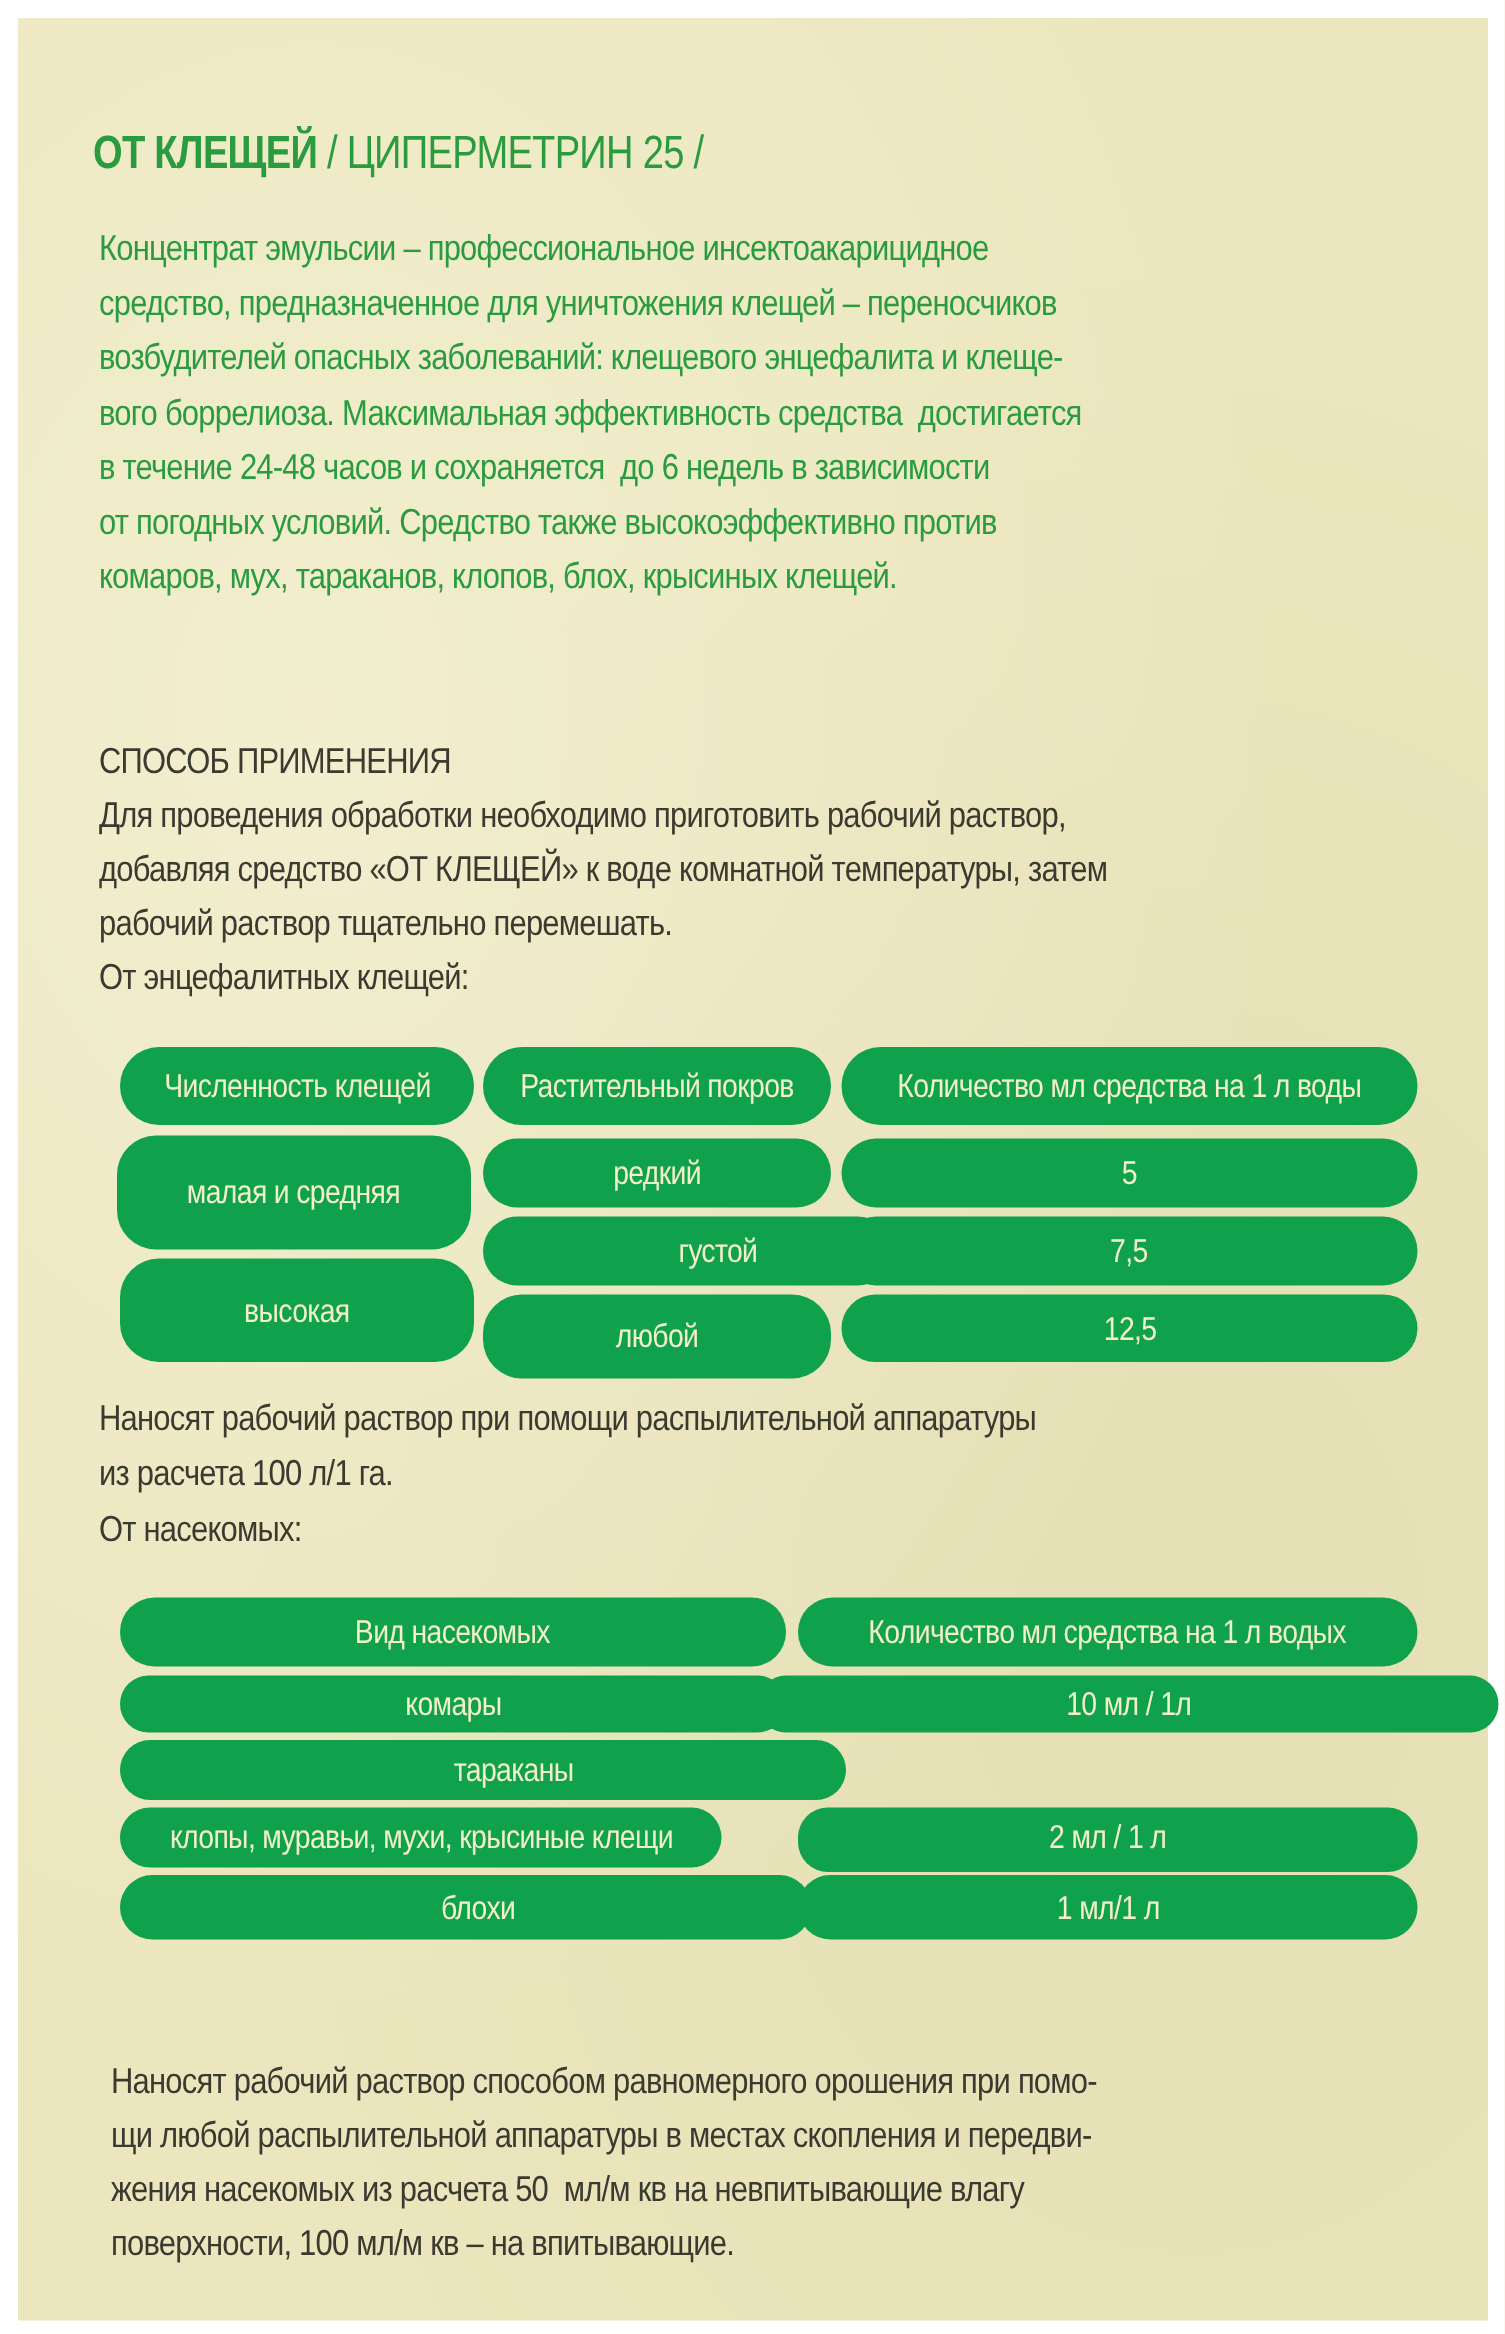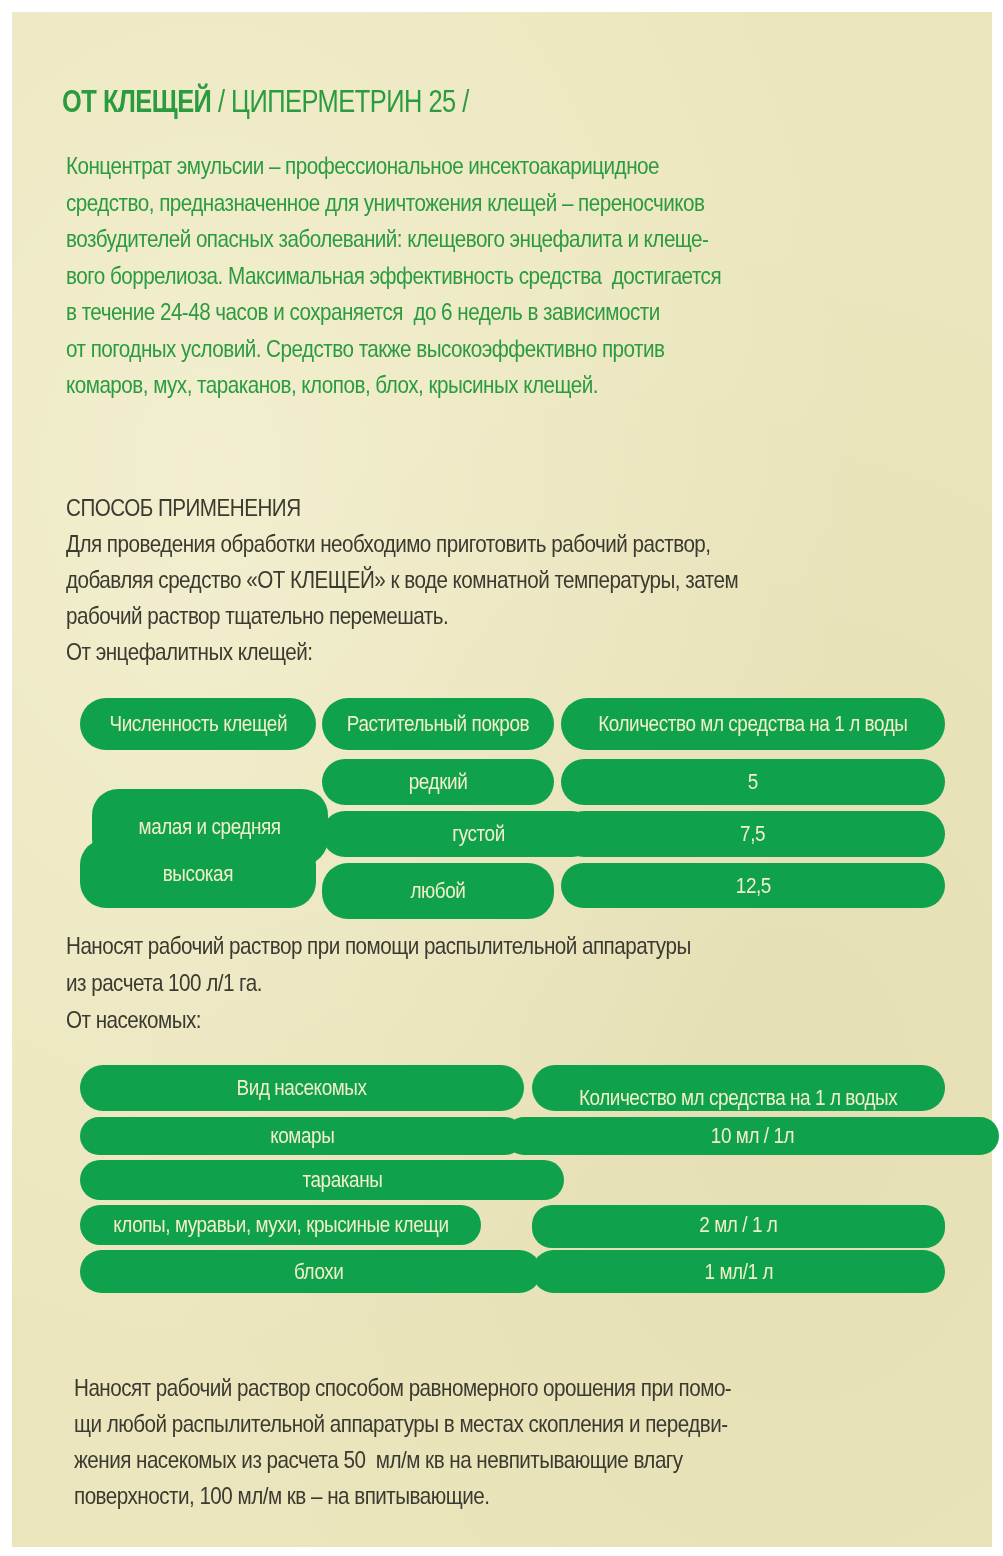--- a/index.html
+++ b/index.html
@@ -46,21 +46,21 @@
   <div class="cell" style="left:80px;top:698px;width:236px;height:52px;">
       <span>Численность клещей</span>
     </div>
   <div class="cell" style="left:322px;top:698px;width:232px;height:52px;">
       <span>Растительный покров</span>
     </div>
   <div class="cell" style="left:561px;top:698px;width:384px;height:52px;">
       <span>Количество мл средства на 1 л воды</span>
     </div>
 
-  <div class="cell" style="left:92px;top:757px;width:236px;height:76px;margin-top:32px;">
+  <div class="cell" style="left:78px;top:757px;width:236px;height:76px;">
       <span>малая и средняя</span>
     </div>
   <div class="cell" style="left:80px;top:839px;width:236px;height:69px;">
       <span>высокая</span>
     </div>
 
   <div class="cell" style="left:322px;top:759px;width:232px;height:46px;">
       <span>редкий</span>
     </div>
   <div class="cell" style="left:322px;top:811px;width:232px;height:46px;padding-left:41px;">
@@ -80,21 +80,21 @@
       <span>12,5</span>
     </div>
 </div>
 
 <div class="txt dark para p-after1"><div>Наносят рабочий раствор при помощи распылительной аппаратуры</div><div>из расчета 100 л/1 га.</div><div>От насекомых:</div></div>
 
 <div>
   <div class="cell" style="left:80px;top:1065px;width:444px;height:46px;">
       <span>Вид насекомых</span>
     </div>
-  <div class="cell" style="left:532px;top:1065px;width:413px;height:46px;align-items:flex-end;">
+  <div class="cell" style="left:532px;top:1065px;width:413px;height:46px;">
       <span>Количество мл средства на 1 л водых</span>
     </div>
 
   <div class="cell" style="left:80px;top:1117px;width:444px;height:38px;">
       <span>комары</span>
     </div>
   <div class="cell" style="left:505px;top:1117px;width:494px;height:38px;">
       <span>10 мл / 1л</span>
     </div>
 

